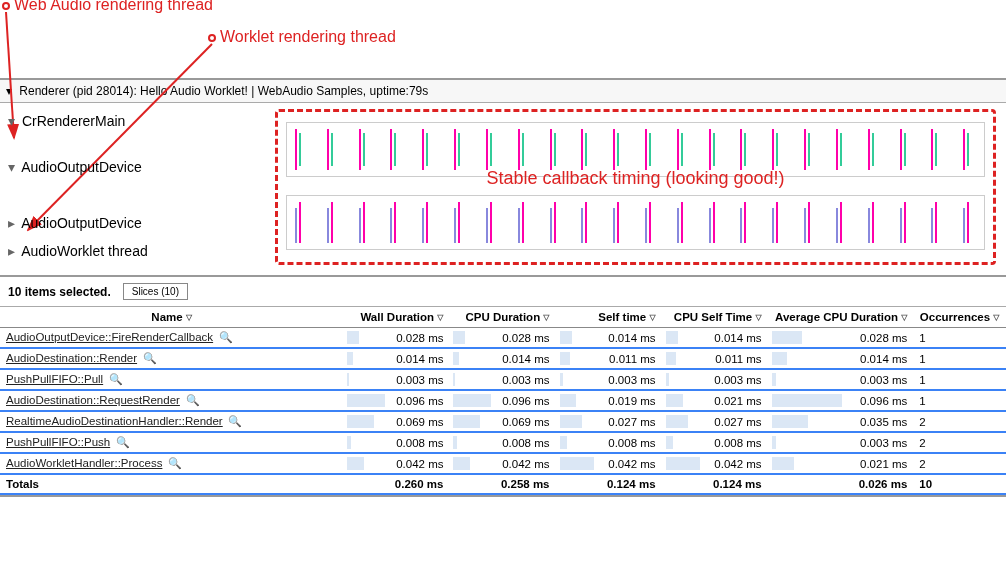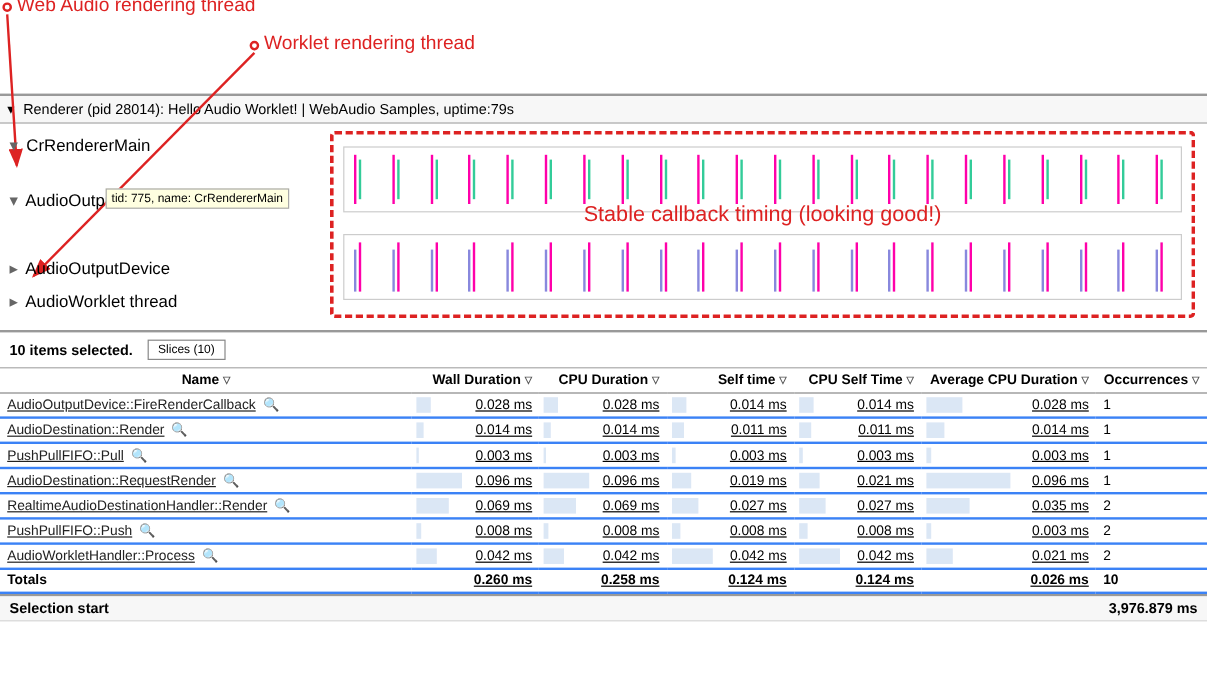--- a/index.html
+++ b/index.html
@@ -161,21 +161,21 @@
     }
     td.occ { text-align: left; width: 90px; }
     .barbg {
       position: absolute;
       left: 4px;
       top: 3px;
       bottom: 3px;
       background: #dbe7f5;
       z-index: 0;
     }
-    td.num span { position: relative; z-index: 1; text-decoration: underline; }
+    td.num span { position: relative; z-index: 1; }
     tr.totals td { font-weight: bold; border-top: 1px solid #888; }
     .sort-tri { font-size: 8px; color: #555; vertical-align: middle; }
     
     .summary {
       border-top: 2px solid #999;
     }
     .summary-row {
       display: flex;
       justify-content: space-between;
       padding: 3px 8px;
@@ -211,21 +211,20 @@
 
 <div class="threads-area">
   <div class="thread-list">
     <div class="thread-item main-thread">
       <span class="tri">▾</span>
       <span>CrRendererMain</span>
     </div>
     <div class="thread-item" style="position:relative; margin-top:18px;">
       <span class="tri">▾</span>
       <span>AudioOutputDevice</span>
-      <div class="tooltip">tid: 775, name: CrRendererMain</div>
     </div>
     <div class="thread-item" style="margin-top:28px;">
       <span class="tri">▸</span>
       <span>AudioOutputDevice</span>
     </div>
     <div class="thread-item">
       <span class="tri">▸</span>
       <span>AudioWorklet thread</span>
     </div>
   </div>
@@ -418,17 +417,13 @@
       <td class="num"><span>0.258 ms</span></td>
       <td class="num"><span>0.124 ms</span></td>
       <td class="num"><span>0.124 ms</span></td>
       <td class="num"><span>0.026 ms</span></td>
       <td class="occ"><span>10</span></td>
     </tr>
   </tfoot>
 </table>
 
 <div class="summary">
-  <div class="summary-row">
-    <span class="label">Selection start</span>
-    <span class="val">3,976.879 ms</span>
-  </div>
 </div>
 
 </body></html>

